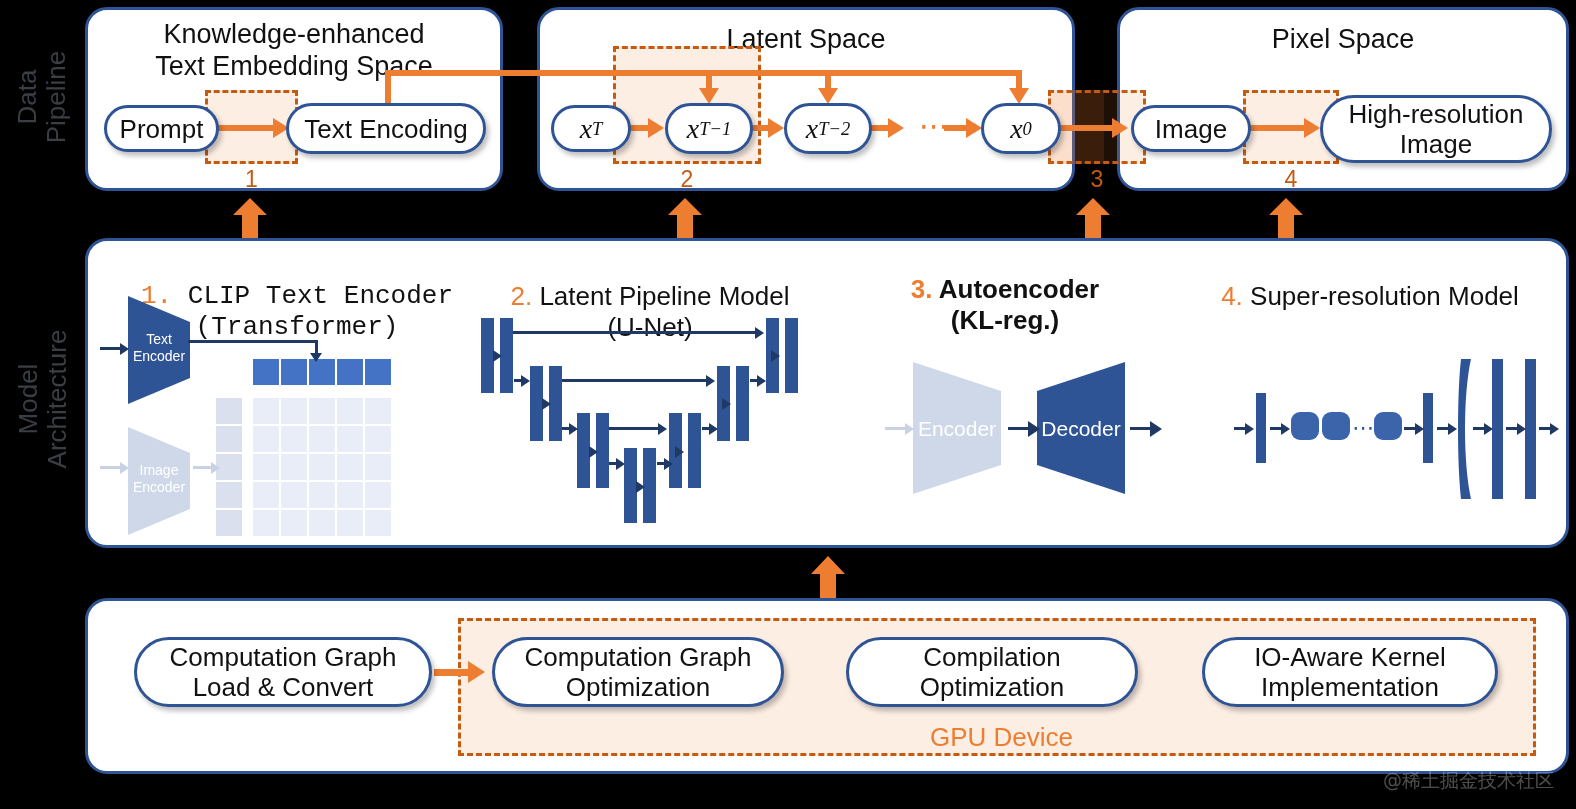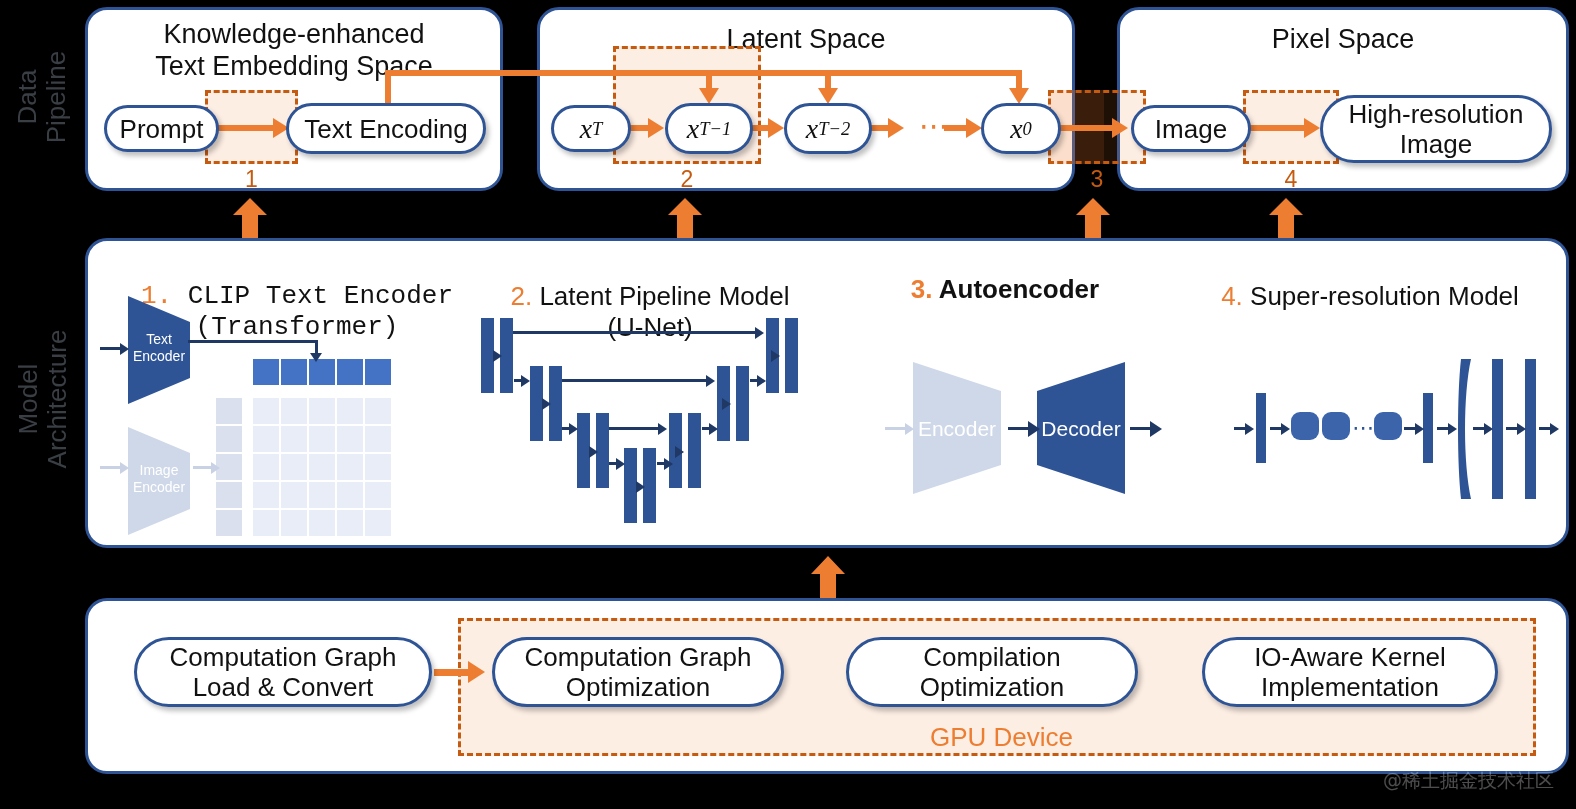--- a/index.html
+++ b/index.html
@@ -195,20 +195,21 @@
     <div>(Transformer)</div>
   </div>
 
   <div class="archhead" style="left:450px;top:250px;width:400px;">
     <span class="num">2.</span><span> Latent Pipeline Model</span>
     <div>(U-Net)</div>
   </div>
 
   <div class="archhead" style="left:855px;top:243px;width:300px;font-weight:bold;">
     <span class="num">3.</span><span> Autoencoder</span>
+    <div>(KL-reg.)</div>
   </div>
 
   <div class="archhead" style="left:1180px;top:250px;width:380px;text-align:center;">
     <span class="num">4.</span><span> Super-resolution Model</span>
   </div>
 
   <svg class="trapez" style="left:128px;top:296px;" width="62" height="108" viewBox="0 0 62 108">
     <polygon points="0,0 62,26 62,82 0,108" fill="#2e5496"></polygon>
   </svg>
   <div class="encoder-label" style="left:128px;top:331px;width:62px;">Text

